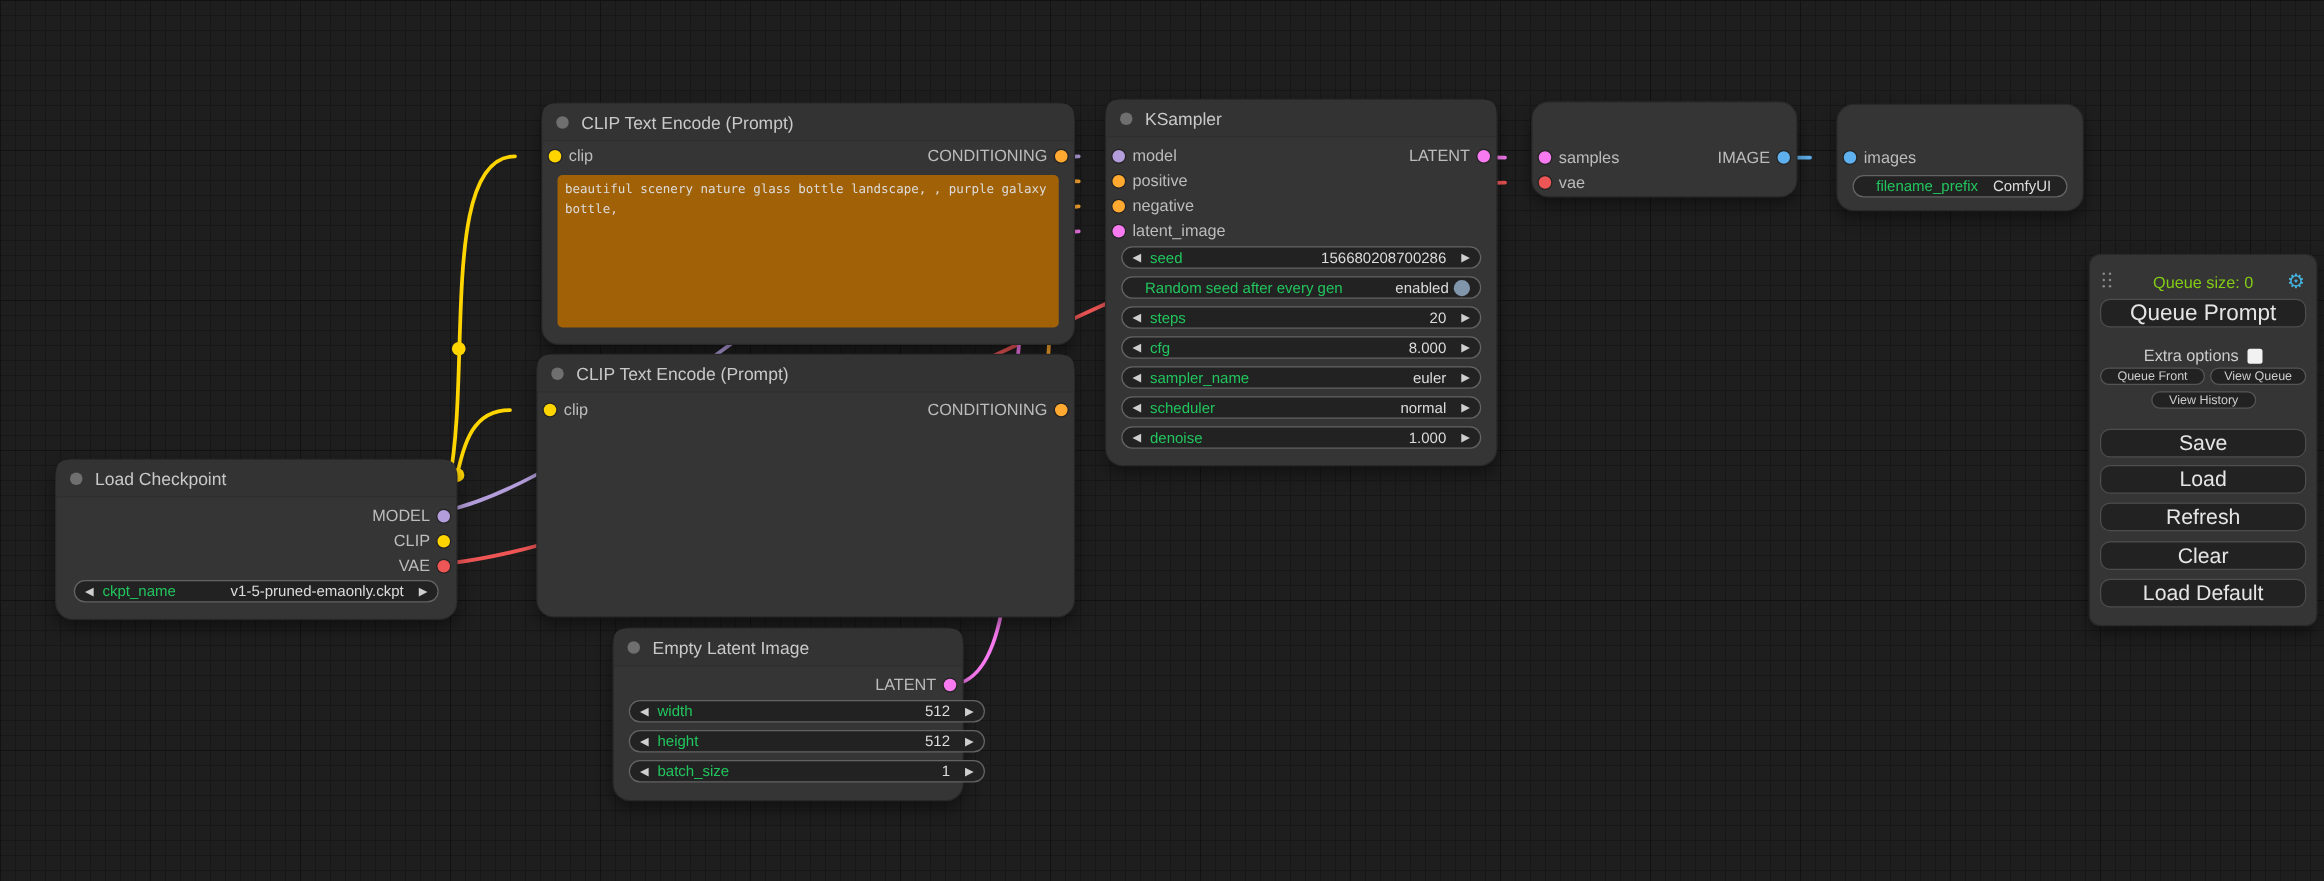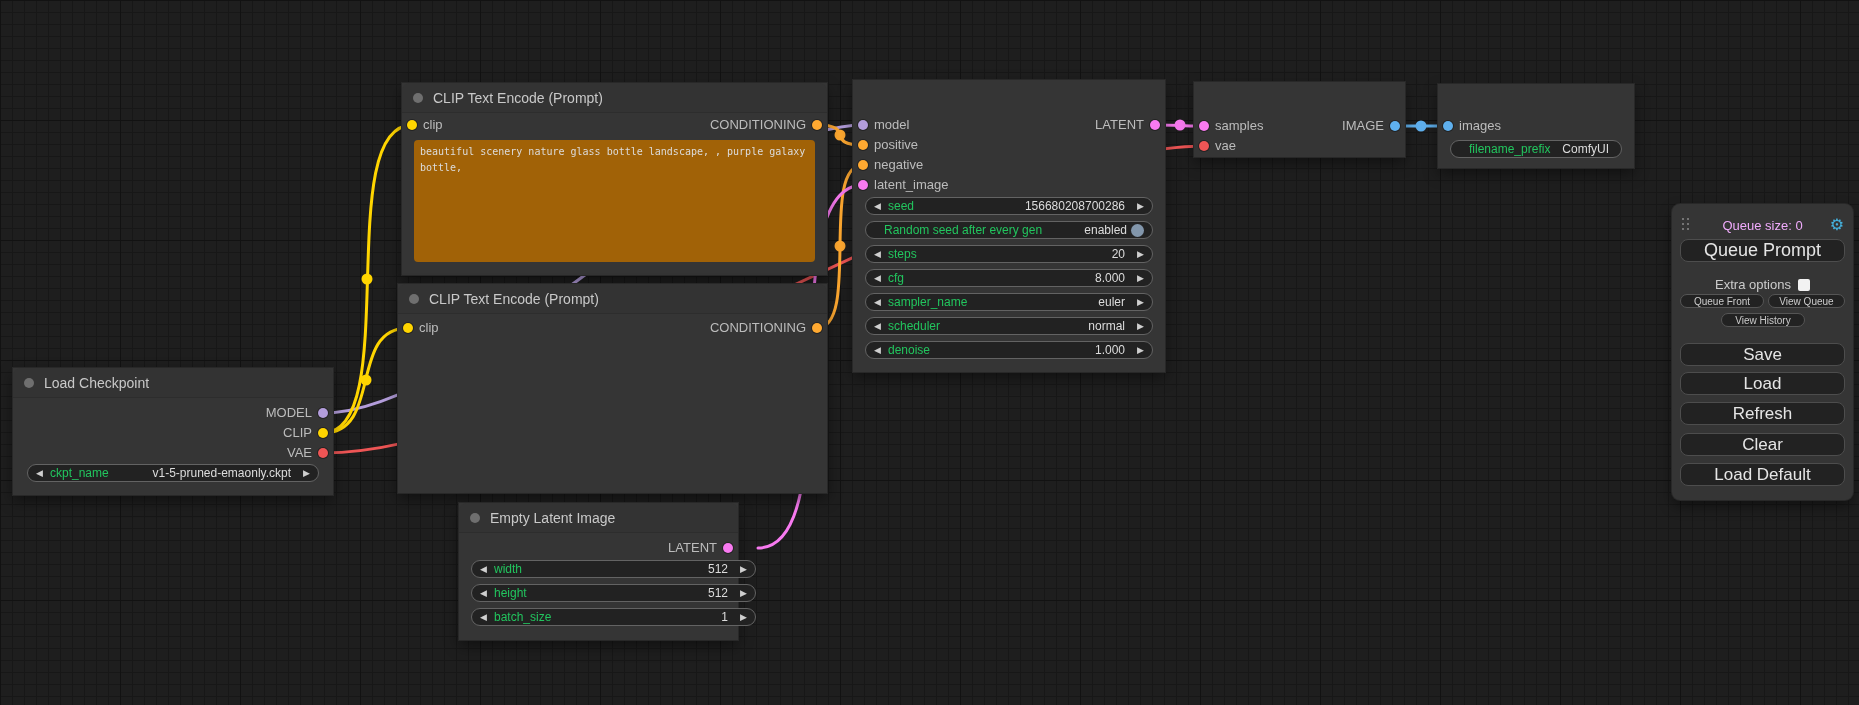--- a/index.html
+++ b/index.html
@@ -11,22 +11,23 @@
       linear-gradient(#121212 1px, transparent 1px),
       linear-gradient(90deg,#121212 1px, transparent 1px),
       linear-gradient(#171717 1px, transparent 1px),
       linear-gradient(90deg,#171717 1px, transparent 1px);
     background-size:120px 120px,120px 120px,12px 12px,12px 12px;
     position:relative;
   }
   #wires { position:absolute; left:0; top:0; z-index:1; }
   .node {
     position:absolute; z-index:2;
-    background:#353535; border-radius:0;
+    background:#353535; border-radius:13px;
     box-shadow:0 0 0 1px #282828, 0 6px 14px rgba(0,0,0,.45);
+    margin-left:32px;
   }
   .ntitle {
     position:relative; height:30px; background:#333333;
     border-radius:8px 8px 0 0; border-bottom:1px solid #2d2d2d;
   }
   .tdot { position:absolute; left:11px; top:10px; width:10px; height:10px;
     border-radius:50%; background:#6f6f6f; }
   .ttext { position:absolute; left:31px; top:7px; font-size:14px; color:#c9c9c9; white-space:nowrap; }
   .slot { position:absolute; height:14px; line-height:14px; font-size:13px; color:#bcbcbc; white-space:nowrap; }
   .sdot { position:absolute; top:2px; width:10px; height:10px; border-radius:50%; box-shadow:0 0 0 1px rgba(0,0,0,.35); }
@@ -66,21 +67,21 @@
     background:#222222; border:1px solid #4d4d4d; border-radius:8px;
     color:#e5e5e5; font-size:17px; font-family:"Liberation Sans",sans-serif;
     display:flex; align-items:center; justify-content:center; cursor:pointer;
   }
   .qsmall {
     position:absolute; height:14px; background:#222222; border:1px solid #555;
     border-radius:8px; color:#cccccc; font-size:10px;
     display:flex; align-items:center; justify-content:center; cursor:pointer;
   }
   .qsize { position:absolute; top:14px; left:0; width:100%; text-align:center;
-    font-size:13px; color:#f0abfc; }
+    font-size:13px; color:#84cc16; }
   .gear { position:absolute; right:9px; top:11px; font-size:16px; color:#45b1dd; cursor:pointer; }
   .handle { position:absolute; left:10px; top:14px; display:grid;
     grid-template-columns:3px 3px; grid-auto-rows:3px; gap:2px; }
   .handle i { width:2px; height:2px; border-radius:50%; background:#8a8a8a; }
   .extra { position:absolute; top:73px; left:0; width:100%; text-align:center;
     font-size:13px; color:#cccccc; }
   .checkbox { display:inline-block; width:12px; height:12px; background:#f2f2f2;
     border-radius:2px; vertical-align:-2px; margin-left:7px; cursor:pointer; }
 </style>
 </head>
@@ -156,20 +157,24 @@
     <span class="sdot c-clip"></span>
     <span>clip</span>
   </div>
   <div class="slot out" style="right:5px;top:37px">
     <span>CONDITIONING</span>
     <span class="sdot c-cond"></span>
   </div>
 </div>
 
 <div class="node" style="left:853px;top:80px;width:312px;height:292px">
+  <div class="ntitle">
+    <span class="tdot"></span>
+    <span class="ttext">KSampler</span>
+  </div>
   <div class="slot in" style="left:5px;top:38px">
     <span class="sdot c-model"></span>
     <span>model</span>
   </div>
   <div class="slot in" style="left:5px;top:58px">
     <span class="sdot c-cond"></span>
     <span>positive</span>
   </div>
   <div class="slot in" style="left:5px;top:78px">
     <span class="sdot c-cond"></span>

